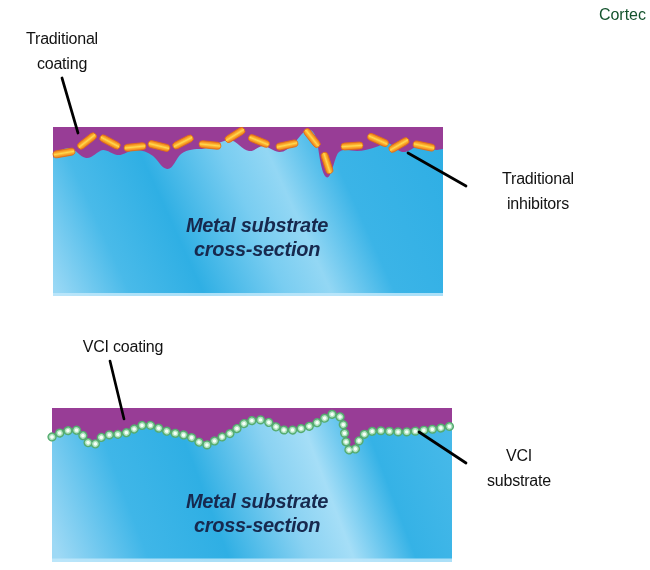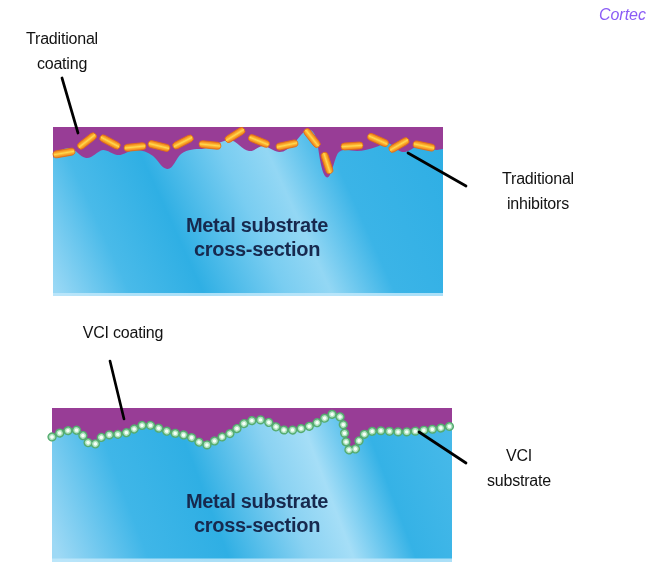--- a/index.html
+++ b/index.html
@@ -2,22 +2,22 @@
 <html style="--coating: #983D96; --substrate: #35B1E6; --substrate-light: #A6DEF7; --capsule-orange: #EE7E1B; --capsule-yellow: #FFD94F; --bead-rim: #55AC70; --bead-mid: #AEE2BE; --bead-core: #F6FFF8; --label-text: #121212; --substrate-text: #17294E; --leader: #000000;"><head>
 <meta charset="utf-8">
 <style>
   html,body{margin:0;padding:0;background:#ffffff;}
   #canvas{position:relative;width:650px;height:570px;background:#fff;overflow:hidden;
           font-family:"Liberation Sans","DejaVu Sans",sans-serif;}
   #scene{position:absolute;left:0;top:0;}
   .label{position:absolute;text-align:center;white-space:pre-line;
          color:var(--label-text,#121212);font-size:16px;line-height:25px;letter-spacing:-0.2px;}
   .substrate-label{position:absolute;text-align:center;white-space:pre-line;
-         color:var(--substrate-text,#17294E);font-weight:bold;font-size:20px;line-height:24px;letter-spacing:-0.3px;}
-  .credit{position:absolute;text-align:right;font-style:italic;font-size:16px;color:#8b5cf6;}
+         color:var(--substrate-text,#17294E);font-weight:bold;font-size:20px;line-height:24px;letter-spacing:-0.3px;font-style:italic;}
+  .credit{position:absolute;text-align:right;font-size:16px;color:#14532d;}
   .leader{stroke:var(--leader,#000);stroke-width:2.7;stroke-linecap:round;}
   .bead-rim {fill:none;stroke:var(--bead-rim,#55AC70); stroke-width:9.2;stroke-linecap:round;stroke-dasharray:0.1 8.5;}
   .bead-mid {fill:none;stroke:var(--bead-mid,#AEE2BE); stroke-width:6.2;stroke-linecap:round;stroke-dasharray:0.1 8.5;}
   .bead-core{fill:none;stroke:var(--bead-core,#F6FFF8);stroke-width:3.4;stroke-linecap:round;stroke-dasharray:0.1 8.5;}
   .pill{stroke:#E06E15;stroke-width:0.8;}
 </style>
 </head>
 <body>
 
 <div id="canvas">
@@ -127,21 +127,21 @@
 
   <div class="label" style="left:2px;top:26px;width:120px;">Traditional
 coating</div>
 
   <div class="label" style="left:478px;top:166px;width:120px;">Traditional
 inhibitors</div>
 
   <div class="substrate-label" style="left:157px;top:213px;width:200px;">Metal substrate
 cross-section</div>
 
-  <div class="label" style="left:63px;top:320px;width:120px;">VCI coating</div>
+  <div class="label" style="left:63px;top:334px;width:120px;">VCI coating</div>
 
   <div class="label" style="left:459px;top:443px;width:120px;">VCI
 substrate</div>
 
   <div class="substrate-label" style="left:157px;top:489px;width:200px;">Metal substrate
 cross-section</div>
 
 </div>
 
 </body></html>

